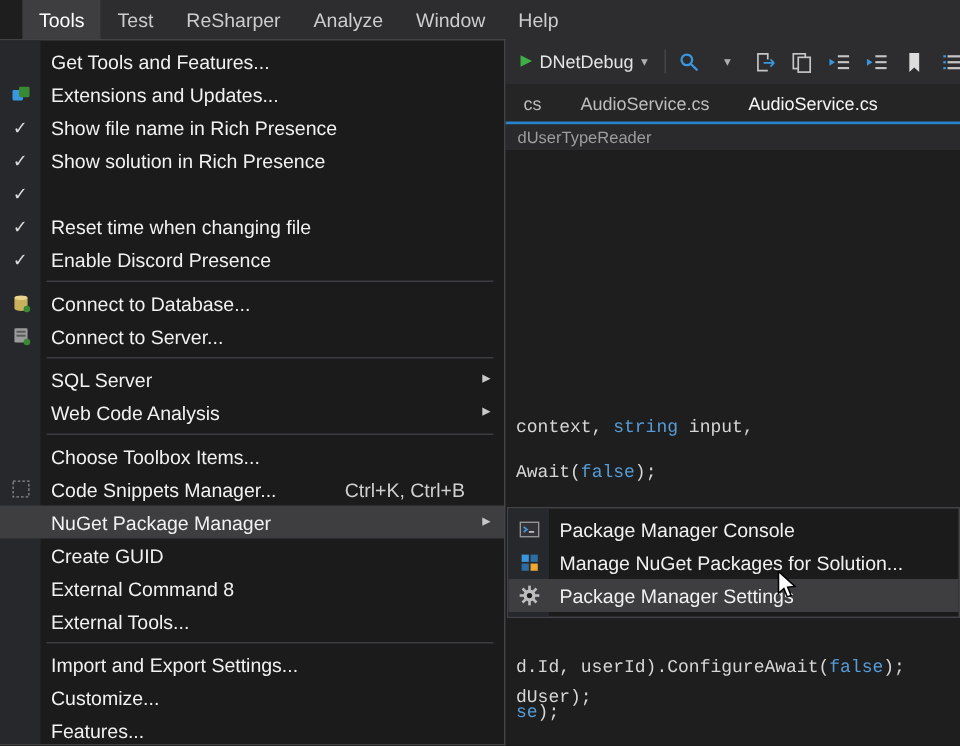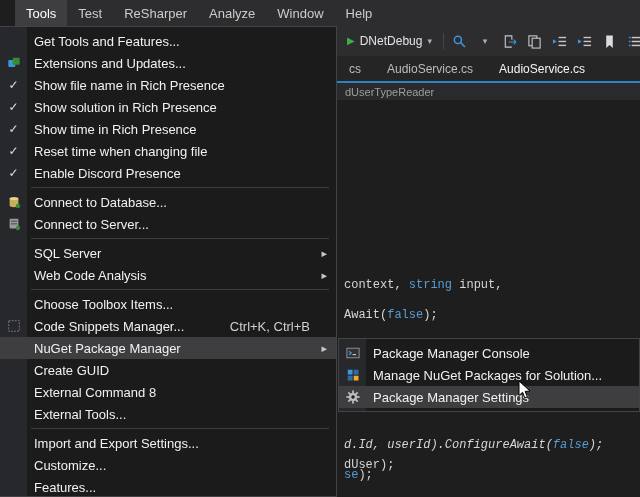--- a/index.html
+++ b/index.html
@@ -150,21 +150,21 @@
       </div>
     </div>
 
   <div class="breadcrumb">
     <span>dUserTypeReader</span>
   </div>
 
   <div class="editor" id="editor">
       <div class="code-line" style="top: 178px;"><span class="seg plain">context, </span><span class="seg keyword">string</span><span class="seg plain"> input,</span></div>
       <div class="code-line" style="top: 208px;"><span class="seg plain">Await(</span><span class="seg keyword">false</span><span class="seg plain">);</span></div>
-      <div class="code-line" style="top: 338px; font-style: italic;"><span class="seg plain">d.Id, userId).ConfigureAwait(</span><span class="seg keyword">false</span><span class="seg plain">);</span></div>
+      <div class="code-line" style="top: 338px;"><span class="seg plain">d.Id, userId).ConfigureAwait(</span><span class="seg keyword">false</span><span class="seg plain">);</span></div>
       <div class="code-line" style="top: 358px;"><span class="seg plain">dUser);</span></div>
       <div class="code-line" style="top: 368px;"><span class="seg keyword">se</span><span class="seg plain">);</span></div>
     </div>
 
   <div class="menu-panel" id="tools-menu">
       <div class="menu-item">
         <span class="mi-icon"></span>
         <span class="mi-label">Get Tools and Features...</span>
       </div>
       <div class="menu-item">
@@ -185,21 +185,20 @@
       <div class="menu-item">
         <span class="mi-icon">
           <span class="glyph check">✓</span>
         </span>
         <span class="mi-label">Show solution in Rich Presence</span>
       </div>
       <div class="menu-item">
         <span class="mi-icon">
           <span class="glyph check">✓</span>
         </span>
-        <span class="mi-label">Show time in Rich Presence</span>
       </div>
       <div class="menu-item">
         <span class="mi-icon">
           <span class="glyph check">✓</span>
         </span>
         <span class="mi-label">Reset time when changing file</span>
       </div>
       <div class="menu-item">
         <span class="mi-icon">
           <span class="glyph check">✓</span>

